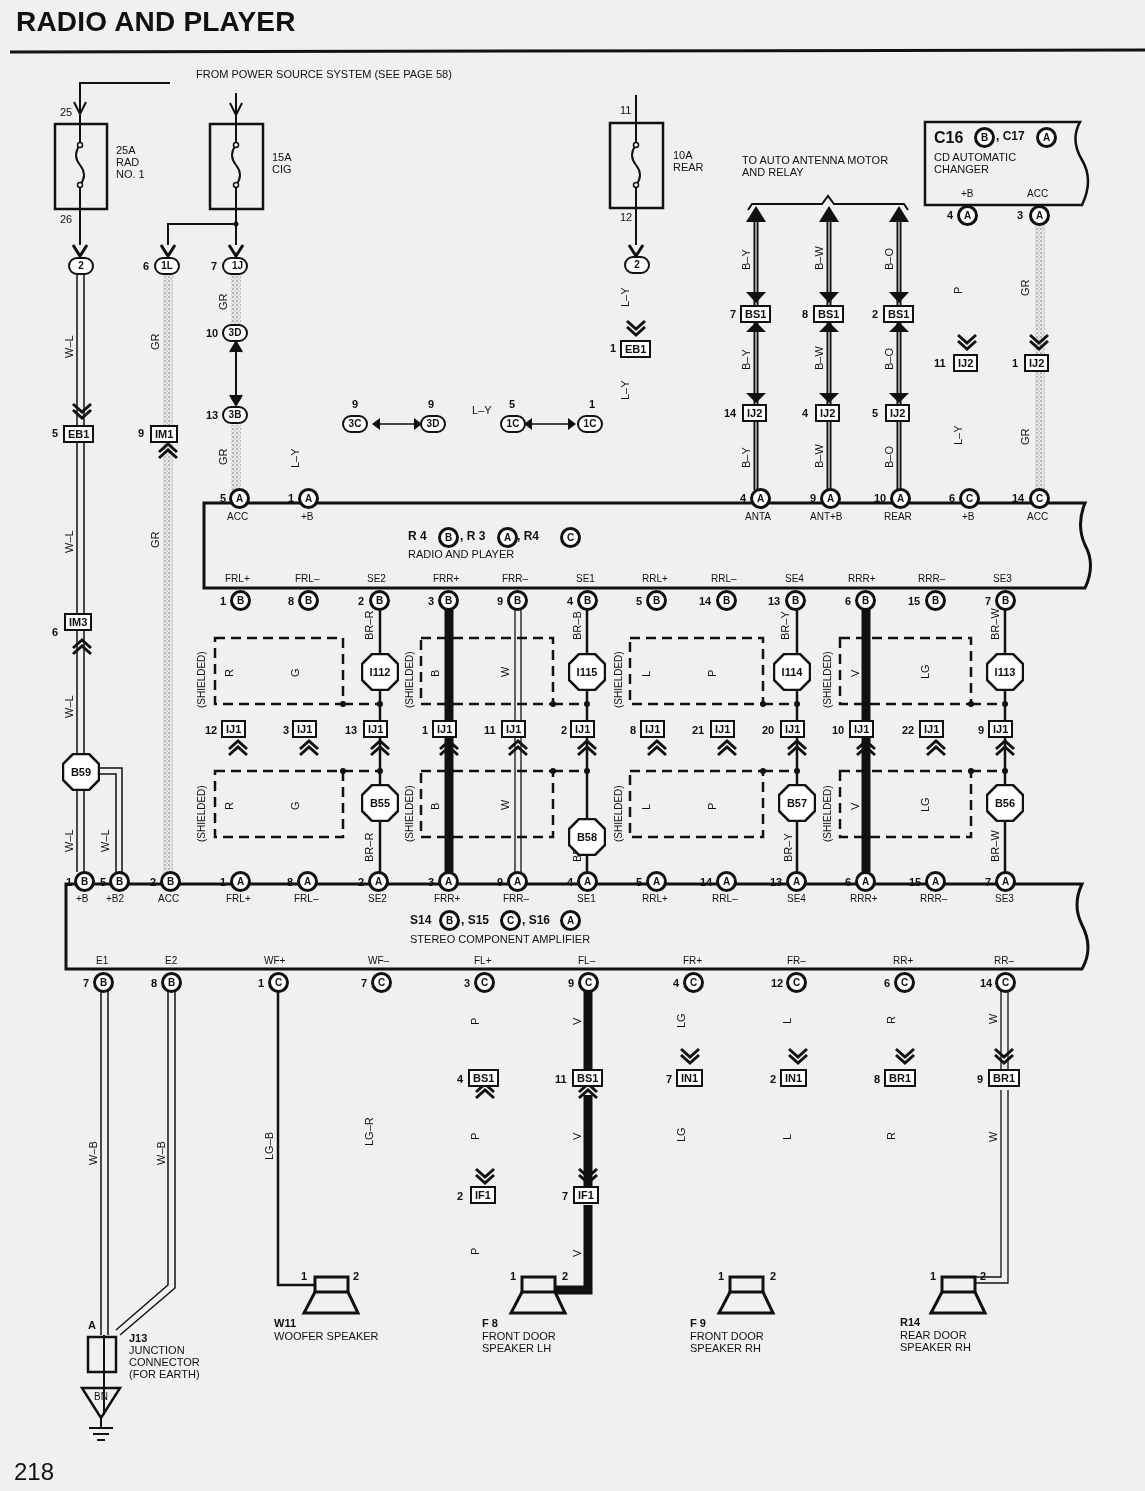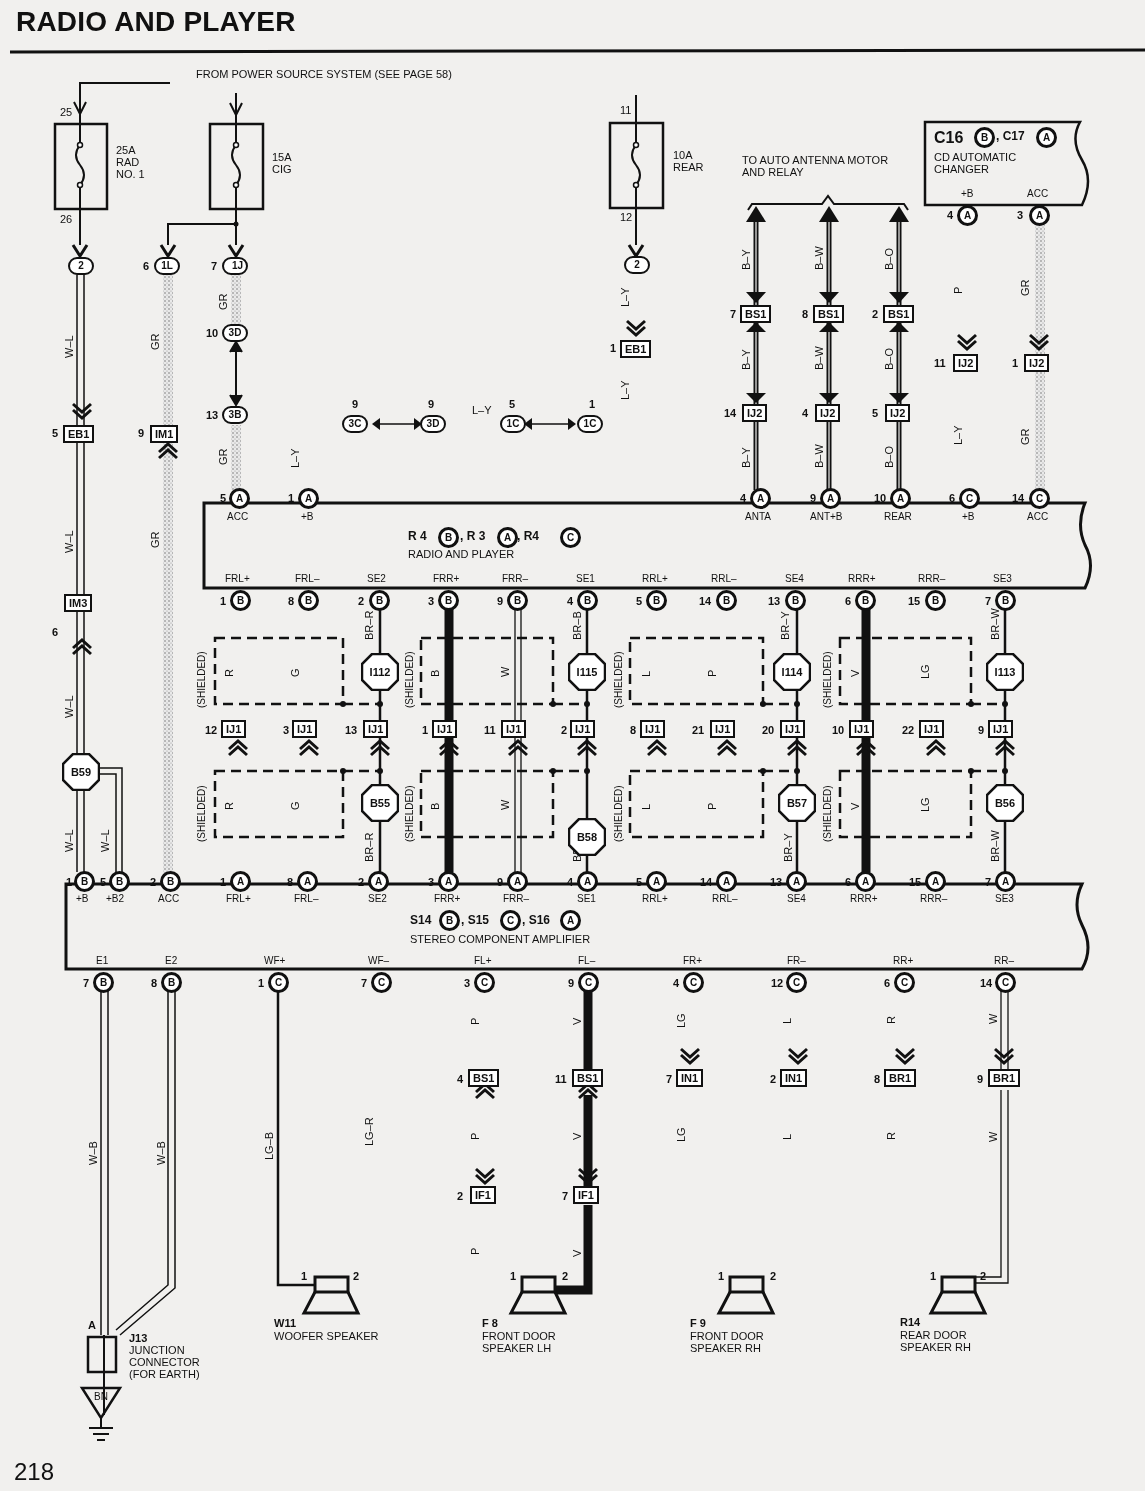--- a/index.html
+++ b/index.html
@@ -292,21 +292,21 @@
 <div class="conn" style="left:742px;top:404px;">IJ2</div>
 <div class="t sm" style="left:802px;top:408px;font-weight:bold;">4</div>
 <div class="conn" style="left:815px;top:404px;">IJ2</div>
 <div class="t sm" style="left:872px;top:408px;font-weight:bold;">5</div>
 <div class="conn" style="left:885px;top:404px;">IJ2</div>
 <div class="t sm" style="left:934px;top:358px;font-weight:bold;">11</div>
 <div class="conn" style="left:953px;top:354px;">IJ2</div>
 <div class="t sm" style="left:1012px;top:358px;font-weight:bold;">1</div>
 <div class="conn" style="left:1024px;top:354px;">IJ2</div>
 <div class="t sm" style="left:52px;top:627px;font-weight:bold;">6</div>
-<div class="conn" style="left:64px;top:594px;">IM3</div>
+<div class="conn" style="left:64px;top:613px;">IM3</div>
 
 <div class="t sm" style="left:742px;top:155px;">TO AUTO ANTENNA MOTOR</div>
 <div class="t sm" style="left:742px;top:167px;">AND RELAY</div>
 
 <div>
   <div class="t" style="left:934px;top:130px;font-size:16px;font-weight:bold;">C16</div>
   <div class="pin" style="left:974px;top:127px;">B</div>
   <div class="t" style="left:996px;top:130px;font-size:12px;font-weight:bold;">, C17</div>
   <div class="pin" style="left:1036px;top:127px;">A</div>
   <div class="t sm" style="left:934px;top:152px;">CD AUTOMATIC</div>

